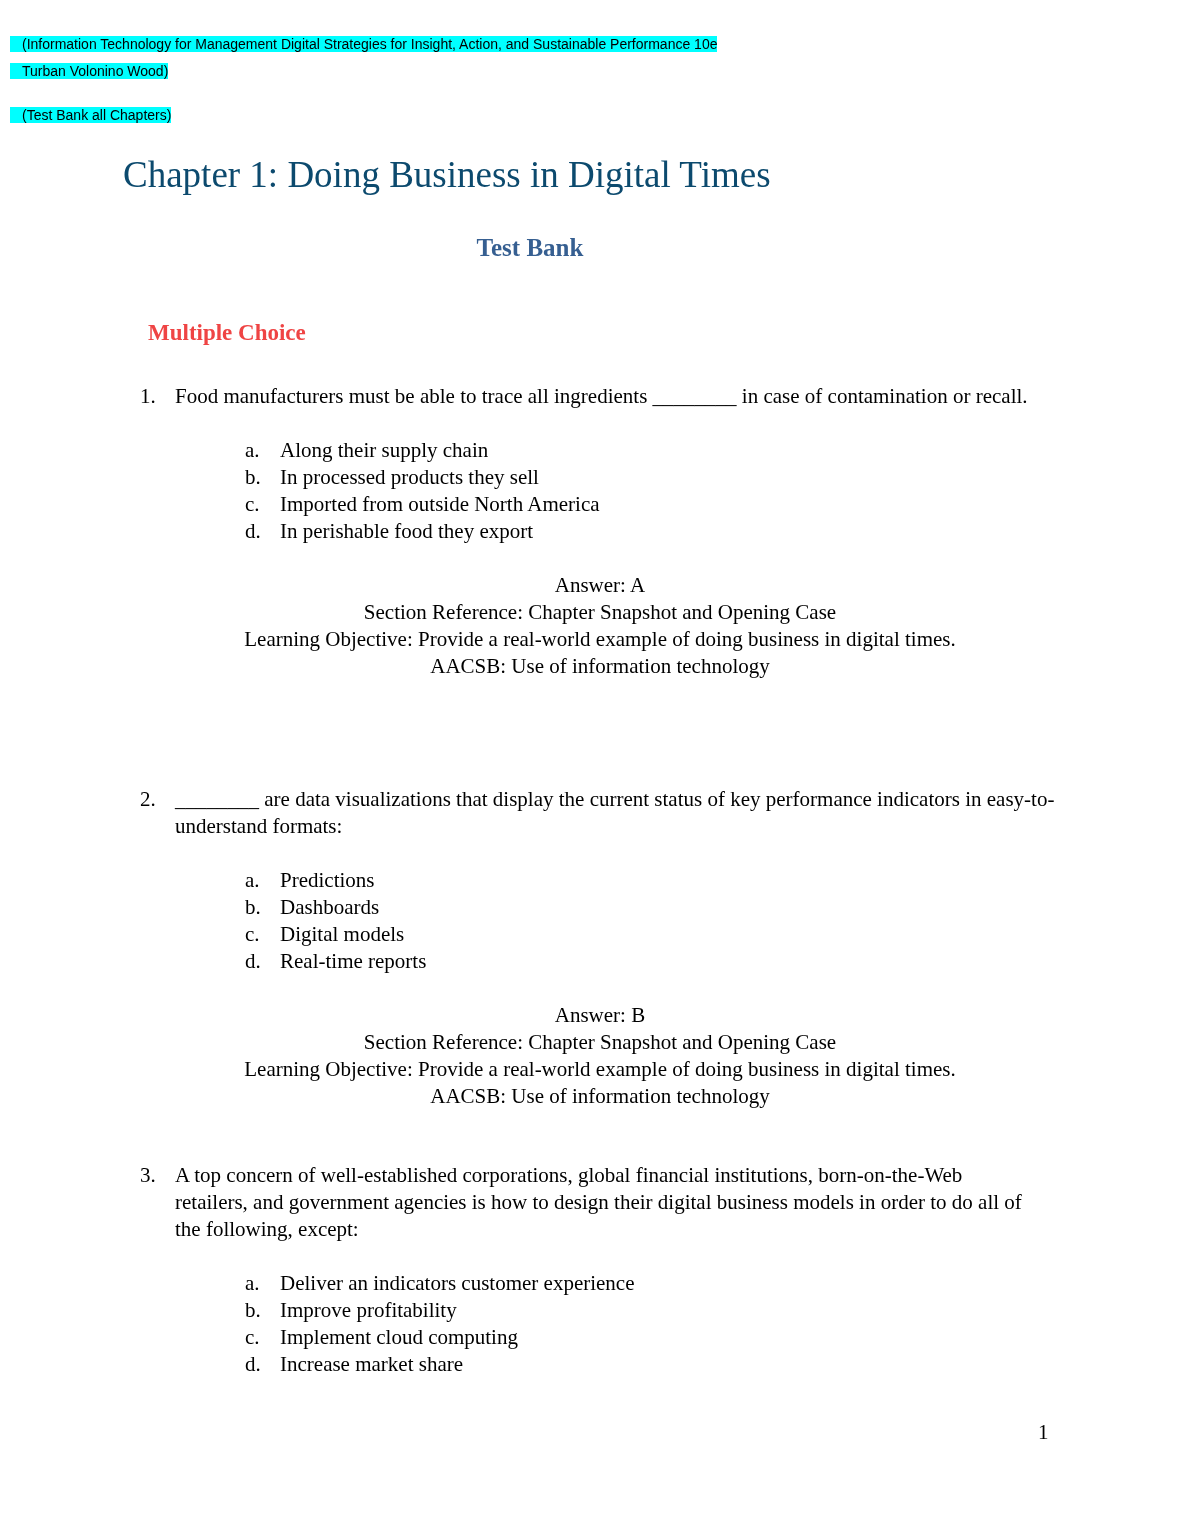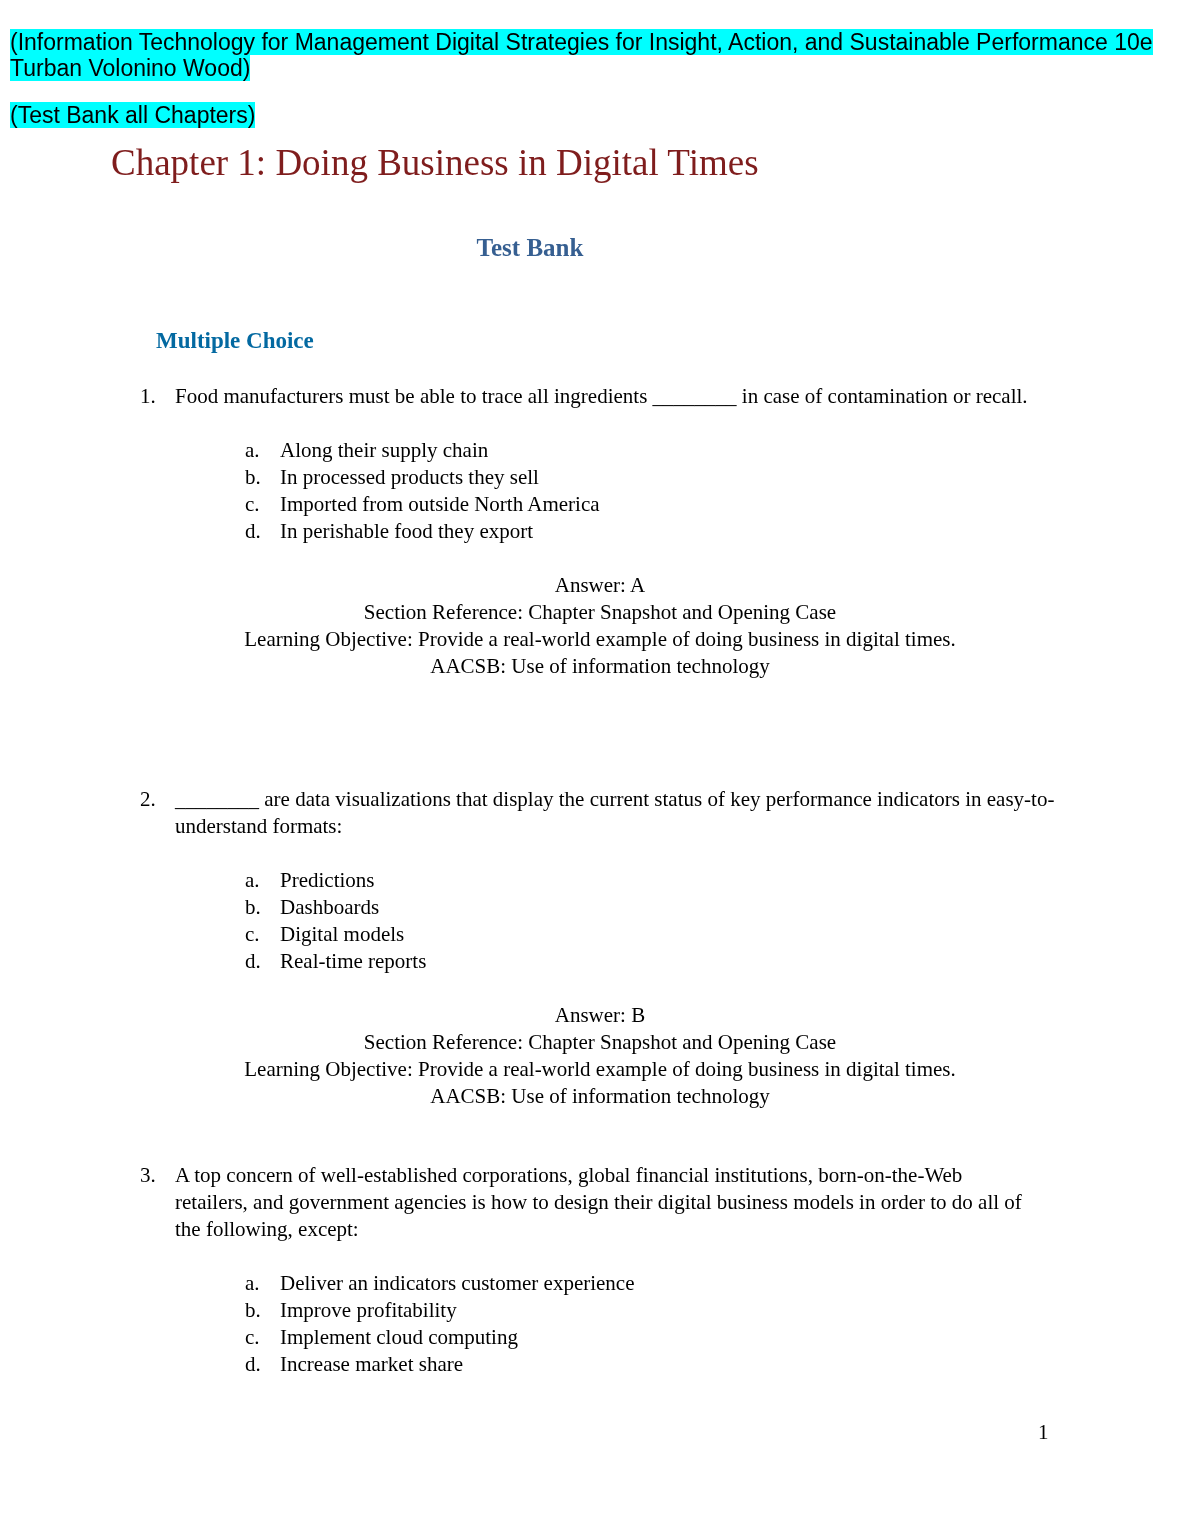--- a/index.html
+++ b/index.html
@@ -10,73 +10,74 @@
   body {
     width: 1190px;
     height: 1540px;
     position: relative;
     overflow: hidden;
     color: #000000;
   }
   .hl {
     background: #00ffff;
     font-family: "Liberation Sans", sans-serif;
-    font-size: 23px;
+    font-size: 14px;
     line-height: 25px;
     color: #000;
+    padding-left: 12px;
   }
   #book-title {
     position: absolute;
     left: 10px;
     top: 30px;
     width: 1175px;
     margin: 0;
   }
   #book-title span { background: #00ffff; }
   #test-bank-label {
     position: absolute;
     left: 10px;
     top: 103px;
     margin: 0;
     text-align: right;
   }
   #chapter-title {
     position: absolute;
     left: 111px;
     top: 141px;
-    margin: 0;
+    margin: 12px;
     font-family: "Liberation Serif", serif;
     font-weight: normal;
     font-size: 37px;
     line-height: 44px;
-    color: #7f1d1d;
+    color: #0c4a6e;
   }
   #section-title {
     position: absolute;
     left: 0;
     width: 1060px;
     top: 233px;
     margin: 0;
     text-align: center;
     font-family: "Liberation Serif", serif;
     font-weight: bold;
     font-size: 25px;
     line-height: 30px;
     color: #365f91;
   }
   #subsection-title {
     position: absolute;
     left: 140px;
     top: 311px;
-    margin: 16px;
+    margin: 8px;
     font-family: "Liberation Serif", serif;
     font-weight: bold;
     font-size: 23px;
     line-height: 28px;
-    color: #0369a1;
+    color: #ef4444;
   }
   .q {
     position: absolute;
     left: 140px;
     width: 920px;
     font-family: "Liberation Serif", serif;
     font-size: 21px;
     line-height: 27px;
   }
   .q-stem {

